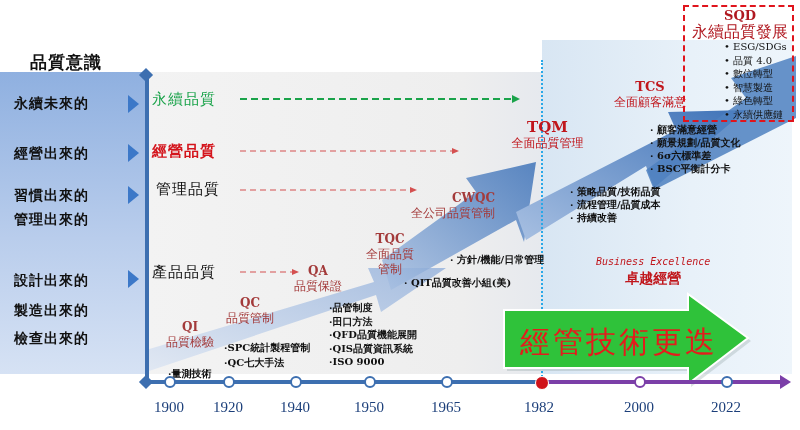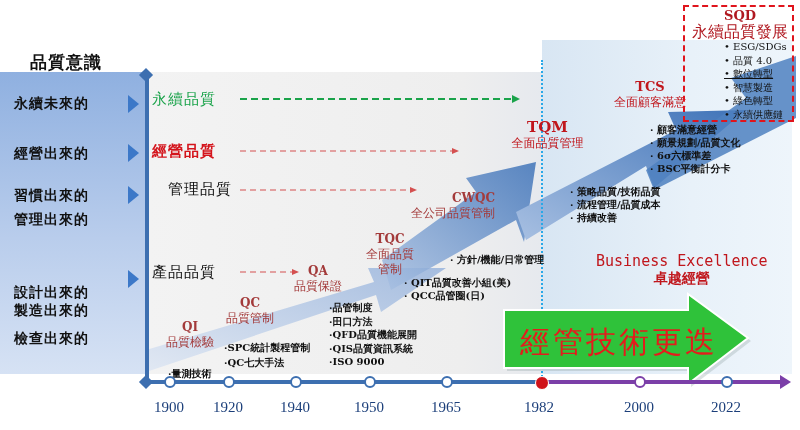--- a/index.html
+++ b/index.html
@@ -56,35 +56,35 @@
 </svg>
 
 <div class="abs" style="left:541px;top:60px;width:0;height:320px;border-left:2px dotted #28a8e8;"></div>
 
 <div class="abs title">品質意識</div>
 
 <div class="abs lvl" style="top:95px;">永續未來的</div>
 <div class="abs lvl" style="top:145px;">經營出來的</div>
 <div class="abs lvl" style="top:187px;">習慣出來的</div>
 <div class="abs lvl" style="top:211px;">管理出來的</div>
-<div class="abs lvl" style="top:284px;">設計出來的</div>
+<div class="abs lvl" style="top:272px;">設計出來的</div>
 <div class="abs lvl" style="top:302px;">製造出來的</div>
 <div class="abs lvl" style="top:330px;">檢查出來的</div>
 
 <div class="abs tri" style="left:128px;top:95px;"></div>
 <div class="abs tri" style="left:128px;top:144px;"></div>
 <div class="abs tri" style="left:128px;top:186px;"></div>
 <div class="abs tri" style="left:128px;top:270px;"></div>
 
 <div class="abs" style="left:145px;top:76px;width:4px;height:302px;background:#3d6fb0;"></div>
 <div class="abs" style="left:141px;top:70px;width:10px;height:10px;background:#3d6fb0;transform:rotate(45deg);"></div>
 
 <div class="abs qlabel" style="left:152px;top:90px;color:#1aa34a;">永續品質</div>
 <div class="abs qlabel" style="left:152px;top:142px;color:#d4141c;font-weight:bold;">經營品質</div>
-<div class="abs qlabel" style="left:168px;top:180px;color:#111;">管理品質</div>
+<div class="abs qlabel" style="left:156px;top:180px;color:#111;">管理品質</div>
 <div class="abs qlabel" style="left:152px;top:263px;color:#111;">產品品質</div>
 
 <svg class="abs" style="left:0;top:0;" width="800" height="430">
   <line x1="240" y1="99" x2="512" y2="99" stroke="#1aa34a" stroke-width="2" stroke-dasharray="7,4"></line>
   <polygon points="512,95 520,99 512,103" fill="#1aa34a"></polygon>
   <line x1="240" y1="151" x2="452" y2="151" stroke="#d45050" stroke-width="1.2" stroke-dasharray="6,4"></line>
   <polygon points="452,148 459,151 452,154" fill="#d45050"></polygon>
   <line x1="240" y1="190" x2="410" y2="190" stroke="#d45050" stroke-width="1.2" stroke-dasharray="6,4"></line>
   <polygon points="410,187 417,190 410,193" fill="#d45050"></polygon>
   <line x1="240" y1="272" x2="292" y2="272" stroke="#d45050" stroke-width="1.2" stroke-dasharray="6,4"></line>
@@ -113,21 +113,21 @@
   <b style="font-size:13px;">TCS</b><br><span>全面顧客滿意</span>
 </div>
 
 <div class="abs sqd"></div>
 <div class="abs era" style="left:690px;top:8px;width:100px;color:#b01820;">
   <b style="font-size:13px;">SQD</b><br><span style="font-size:16px;">永續品質發展</span>
 </div>
 <div class="abs" style="left:724px;top:40px;">
   <div class="bul" style="font-weight:normal;line-height:13.5px;">• ESG/SDGs</div>
   <div class="bul" style="font-weight:normal;line-height:13.5px;">• 品質 4.0</div>
-  <div class="bul" style="font-weight:normal;line-height:13.5px;text-decoration:underline;">• 數位轉型</div>
+  <div class="bul" style="font-weight:normal;line-height:13.5px;">• 數位轉型</div>
   <div class="bul" style="font-weight:normal;line-height:13.5px;">• 智慧製造</div>
   <div class="bul" style="font-weight:normal;line-height:13.5px;">• 綠色轉型</div>
   <div class="bul" style="font-weight:normal;line-height:13.5px;">• 永續供應鏈</div>
 </div>
 
 <div class="abs" style="left:168px;top:366px;">
   <div class="bul">·量測技術</div>
 </div>
 <div class="abs" style="left:224px;top:340px;">
   <div class="bul">·SPC統計製程管制</div>
@@ -138,36 +138,35 @@
   <div class="bul" style="line-height:13.5px;">·田口方法</div>
   <div class="bul" style="line-height:13.5px;">·QFD品質機能展開</div>
   <div class="bul" style="line-height:13.5px;">·QIS品質資訊系統</div>
   <div class="bul" style="line-height:13.5px;">·ISO 9000</div>
 </div>
 <div class="abs" style="left:450px;top:252px;">
   <div class="bul">· 方針/機能/日常管理</div>
 </div>
 <div class="abs" style="left:404px;top:276px;">
   <div class="bul" style="line-height:13px;">· QIT品質改善小組(美)</div>
-  <div class="bul" style="line-height:13px;">· QCC品管圈(日)</div>
 </div>
 <div class="abs" style="left:570px;top:185px;">
   <div class="bul" style="line-height:13px;">· 策略品質/技術品質</div>
   <div class="bul" style="line-height:13px;">· 流程管理/品質成本</div>
   <div class="bul" style="line-height:13px;">· 持續改善</div>
 </div>
 <div class="abs" style="left:650px;top:123px;">
   <div class="bul" style="line-height:13px;">· 顧客滿意經營</div>
   <div class="bul" style="line-height:13px;">· 願景規劃/品質文化</div>
   <div class="bul" style="line-height:13px;">· 6σ六標準差</div>
   <div class="bul" style="line-height:13px;">· BSC平衡計分卡</div>
 </div>
 
 <div class="abs be">
-  <div style="font-family:'DejaVu Sans Mono','Liberation Mono',monospace;font-size:15px;">Business Excellence</div>
+  <div style="font-family:'DejaVu Sans Mono','Liberation Mono',monospace;font-size:10px;font-style:italic;">Business Excellence</div>
   <div style="font-weight:bold;">卓越經營</div>
 </div>
 
 <svg class="abs" style="left:500px;top:292px;" width="260" height="100">
   <polygon points="4,18 188,18 188,2 248,46 188,92 188,76 4,76" fill="#9aa" opacity="0.35" transform="translate(3,3)"></polygon>
   <polygon points="4,18 188,18 188,2 248,46 188,92 188,76 4,76" fill="#2fc23a" stroke="#ffffff" stroke-width="2"></polygon>
 </svg>
 <div class="abs green-arrow-text">經管技術更迭</div>
 
 <div class="abs" style="left:146px;top:380px;width:396px;height:4px;background:#3d6fb0;"></div>

